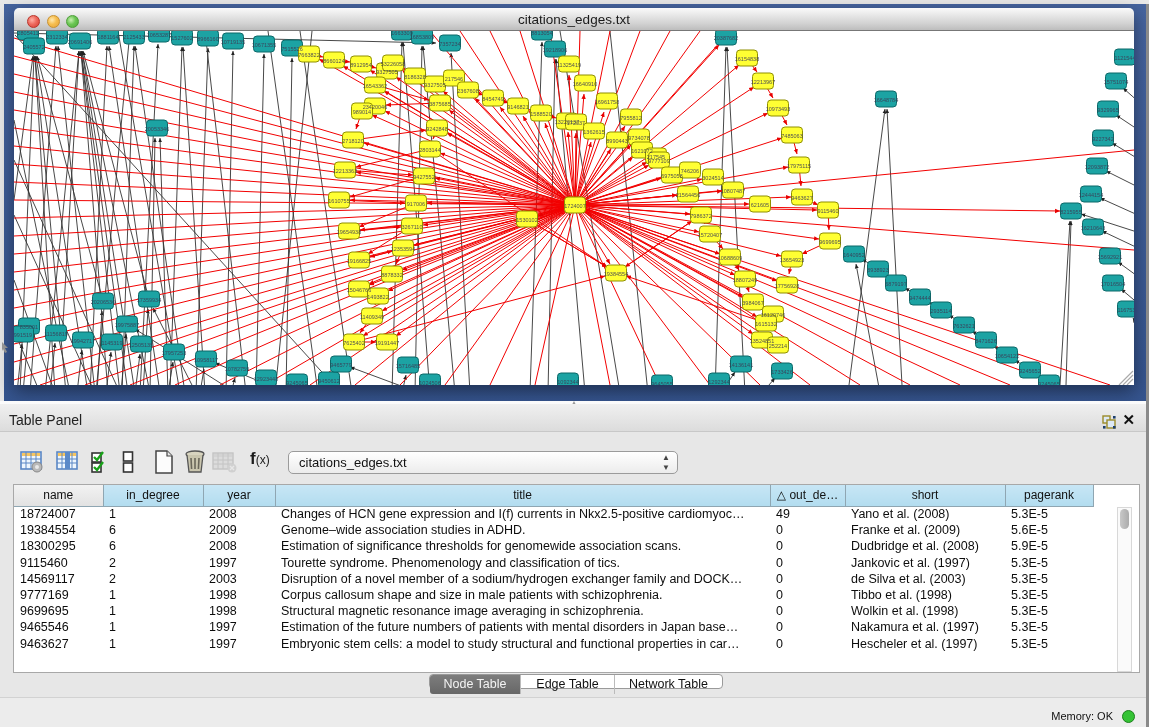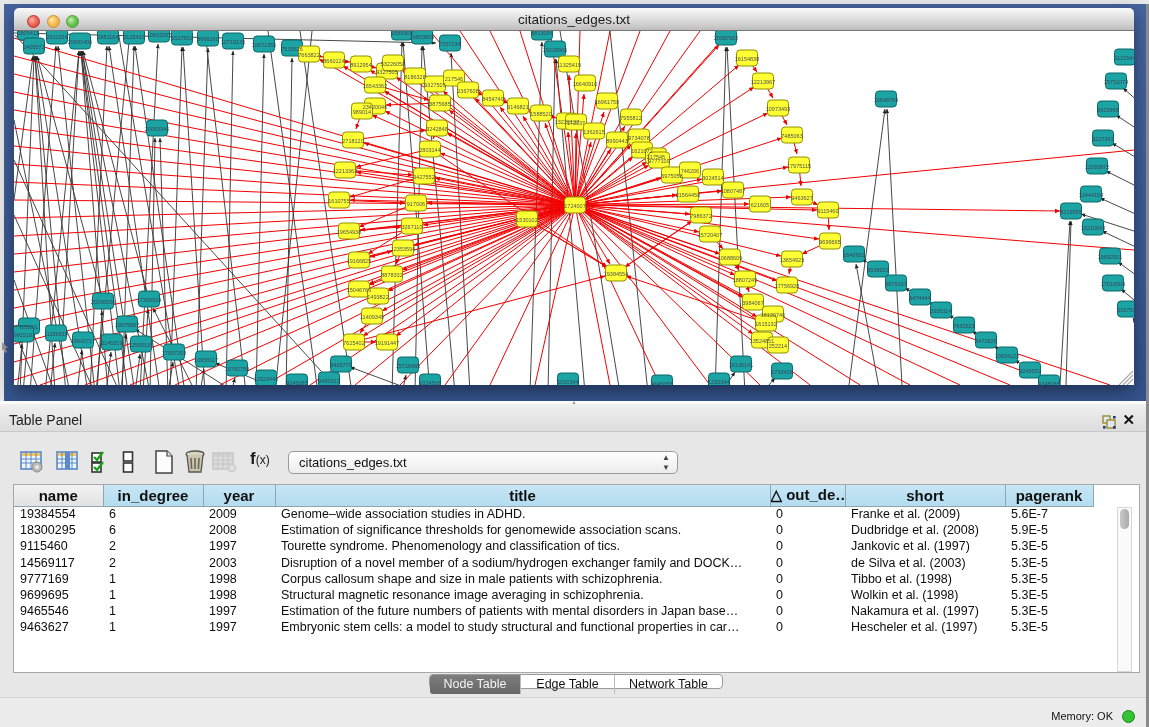--- a/index.html
+++ b/index.html
@@ -16,21 +16,21 @@
 #grip{position:absolute;left:569px;top:0px;width:10px;height:5px;color:#9a9a9a;font-size:7px;line-height:4px;text-align:center}
 #phead{position:absolute;left:0;top:3px;width:1149px;height:28px;background:linear-gradient(#f0f0f0,#dcdcdc);border-bottom:1px solid #c8c8c8}
 #phead .lbl{position:absolute;left:9px;top:8px;font-size:14px;color:#222}
 #px{position:absolute;right:14px;top:7px;font-size:15px;font-weight:bold;color:#111}
 #pfloat{position:absolute;left:1102px;top:11px;width:15px;height:14px}
 #toolbar{position:absolute;left:0;top:31px;width:1149px;height:52px}
 .combo{position:absolute;left:288px;top:19px;width:390px;height:23px;background:linear-gradient(#ffffff,#ececec);border:1px solid #9b9b9b;border-radius:5px;font-size:13px;color:#111;line-height:21px;padding-left:10px}
 .combo .ud{position:absolute;right:7px;top:1px;font-size:8px;color:#444;line-height:10px}
 #tablewrap{position:absolute;left:13px;top:83px;width:1127px;height:189px;background:#fff;border:1px solid #a8a8a8}
 table{border-collapse:collapse;table-layout:fixed;width:1079px;font-size:12.5px}
-th{height:21px;font-weight:bold;font-size:15px;color:#111;background:linear-gradient(#c7e6f5,#b2dcef);border-right:1px solid #8fa6b2;border-bottom:1px solid #8fa6b2;overflow:hidden;white-space:nowrap}
+th{height:21px;font-weight:normal;font-size:12px;color:#111;background:linear-gradient(#c7e6f5,#b2dcef);border-right:1px solid #8fa6b2;border-bottom:1px solid #8fa6b2;overflow:hidden;white-space:nowrap}
 th.g{background:linear-gradient(#f2f2f2,#e2e2e2)}
 td{height:16.2px;padding:0 0 0 6px;color:#0d0d0d;overflow:hidden;white-space:nowrap}
 .c1{width:89px}.c2{width:100px}.c3{width:72px}.c4{width:495px}.c5{width:75px}.c6{width:160px}.c7{width:88px}
 #vsb{position:absolute;right:7px;top:22px;width:15px;height:165px;background:#fafafa;border:1px solid #d8d8d8}
 #vsb .th{position:absolute;left:2px;top:1px;width:9px;height:20px;background:linear-gradient(90deg,#c8c8c8,#ababab);border-radius:5px}
 #tabs{position:absolute;left:429px;top:273px;width:294px;height:15px;border:1px solid #9a9a9a;border-radius:4px;background:#fff;font-size:12.5px;line-height:19px;text-align:center;color:#111}
 #tabs .seg{position:absolute;top:0;height:19px}
 #seg1{left:0;width:90px;background:linear-gradient(#7d7d7d,#676767);color:#f4f4f4;border-radius:3px 0 0 3px}
 #seg2{left:90px;width:94px;border-left:1px solid #bbb}
 #seg3{left:184px;width:108px;border-left:1px solid #bbb}
@@ -695,28 +695,37 @@
       <tbody>
             <tr>
               <th class="c1 g">name</th>
               <th class="c2">in_degree</th>
               <th class="c3">year</th>
               <th class="c4">title</th>
               <th class="c5">△ out_de…</th>
               <th class="c6">short</th>
               <th class="c7">pagerank</th>
             </tr>
+      <tr>
+              <td class="c1">18724007</td>
+              <td class="c2">1</td>
+              <td class="c3">2008</td>
+              <td class="c4">Changes of HCN gene expression and I(f) currents in Nkx2.5-positive cardiomyoc…</td>
+              <td class="c5">49</td>
+              <td class="c6">Yano et al. (2008)</td>
+              <td class="c7">5.3E-5</td>
+            </tr>
 <tr>
               <td class="c1">19384554</td>
               <td class="c2">6</td>
               <td class="c3">2009</td>
               <td class="c4">Genome–wide association studies in ADHD.</td>
               <td class="c5">0</td>
               <td class="c6">Franke et al. (2009)</td>
-              <td class="c7">5.6E-7</td>
+              <td class="c7">5.6E-5</td>
             </tr>
 <tr>
               <td class="c1">18300295</td>
               <td class="c2">6</td>
               <td class="c3">2008</td>
               <td class="c4">Estimation of significance thresholds for genomewide association scans.</td>
               <td class="c5">0</td>
               <td class="c6">Dudbridge et al. (2008)</td>
               <td class="c7">5.9E-5</td>
             </tr>

